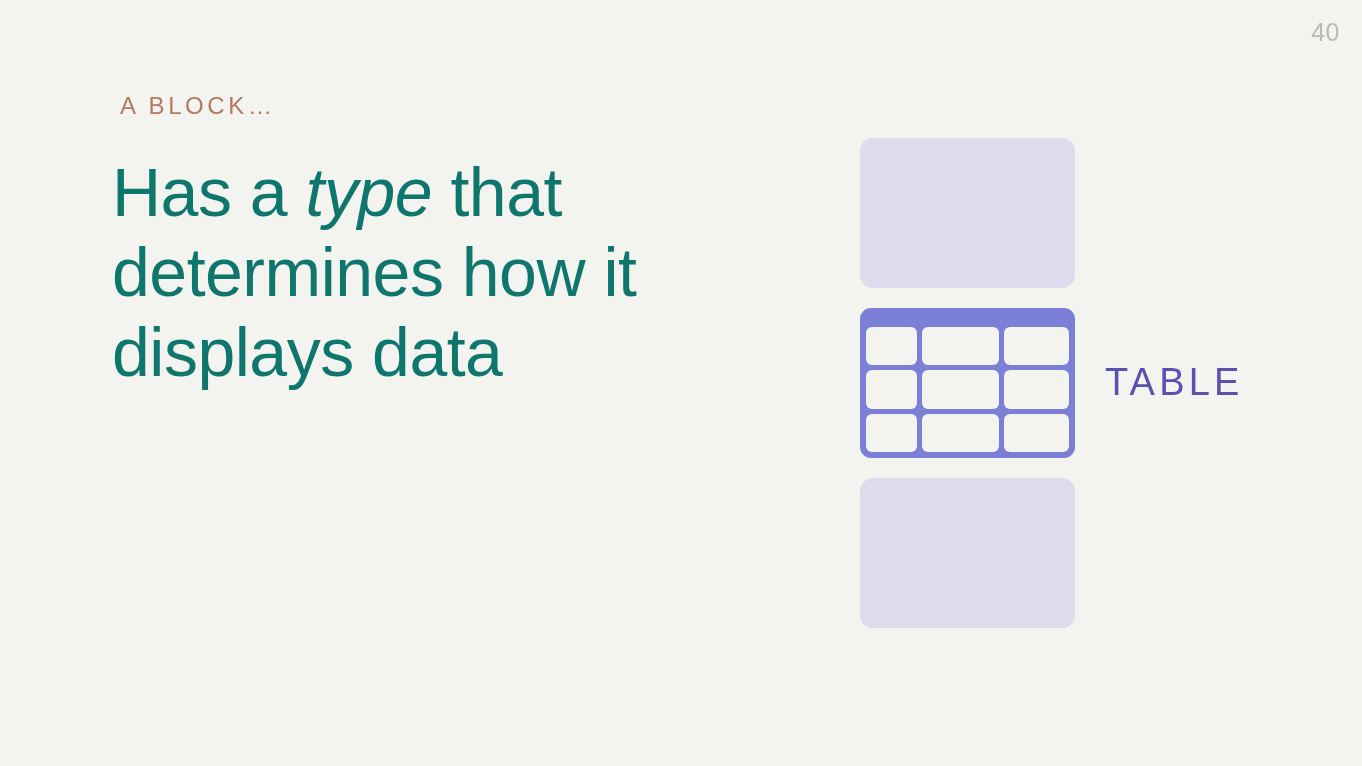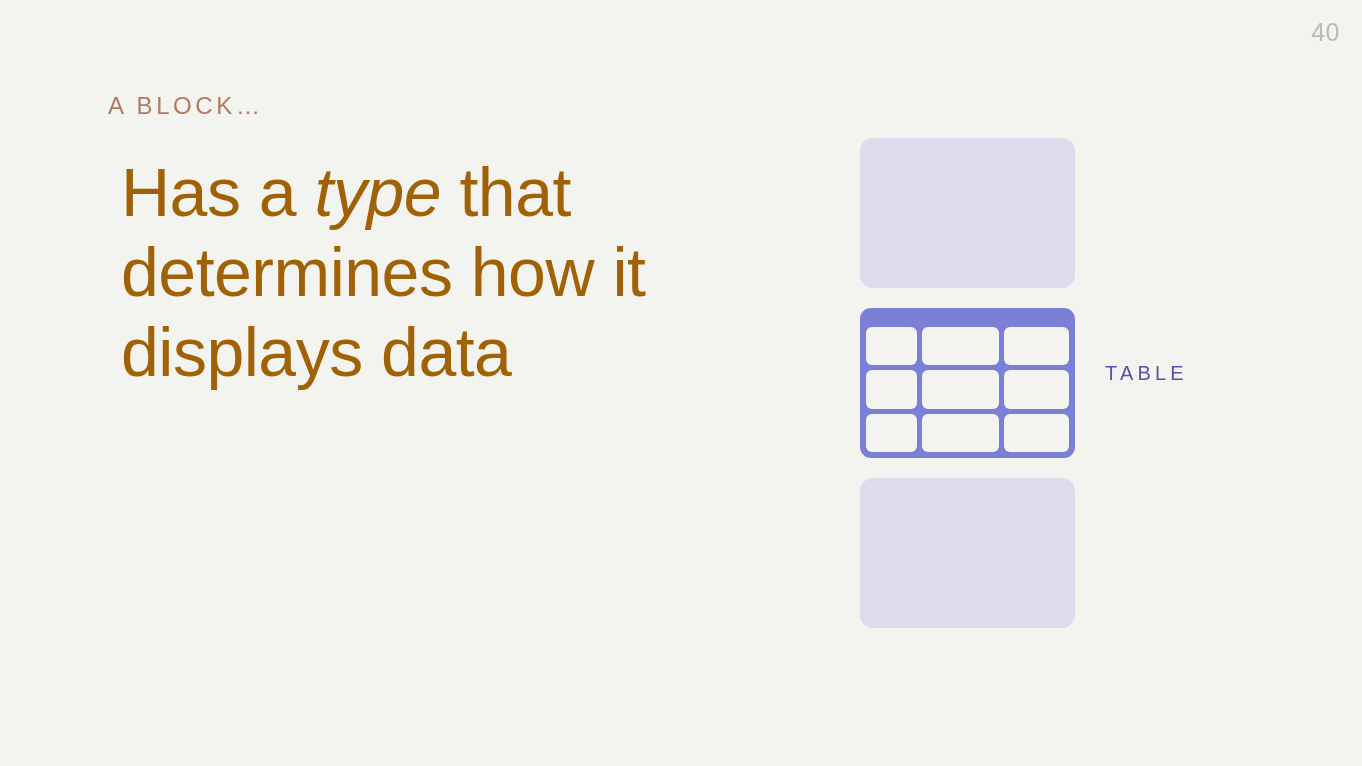--- a/index.html
+++ b/index.html
@@ -37,30 +37,30 @@
     left: 108px;
     top: 94px;
     width: 640px;
   }
 
   .eyebrow {
     font-size: 24px;
     letter-spacing: 3.6px;
     color: #B5795F;
     font-weight: 400;
-    margin: 0 0 34px 0;
+    margin: 0 0 34px 12px;
     line-height: 1;
   }
 
   .headline {
     font-size: 68px;
     line-height: 1.18;
-    color: #a16207;
+    color: #0f766e;
     font-weight: 400;
-    margin: 13px;
+    margin: 4px;
     letter-spacing: -0.5px;
   }
   .headline .em {
     font-style: italic;
   }
 
   
   .diagram {
     position: absolute;
     left: 860px;
@@ -105,21 +105,21 @@
     border-radius: 6px;
   }
   .table-cell.c1 { flex: 0 0 51px; }
   .table-cell.c2 { flex: 1 1 auto; }
   .table-cell.c3 { flex: 0 0 65px; }
 
   .table-label {
     position: absolute;
     left: 245px;
     top: 225px;
-    font-size: 20px;
+    font-size: 38px;
     letter-spacing: 4.2px;
     color: #5B4FB0;
     font-weight: 400;
     line-height: 1;
   }
 </style>
 </head>
 <body>
 
 <div class="slide">

